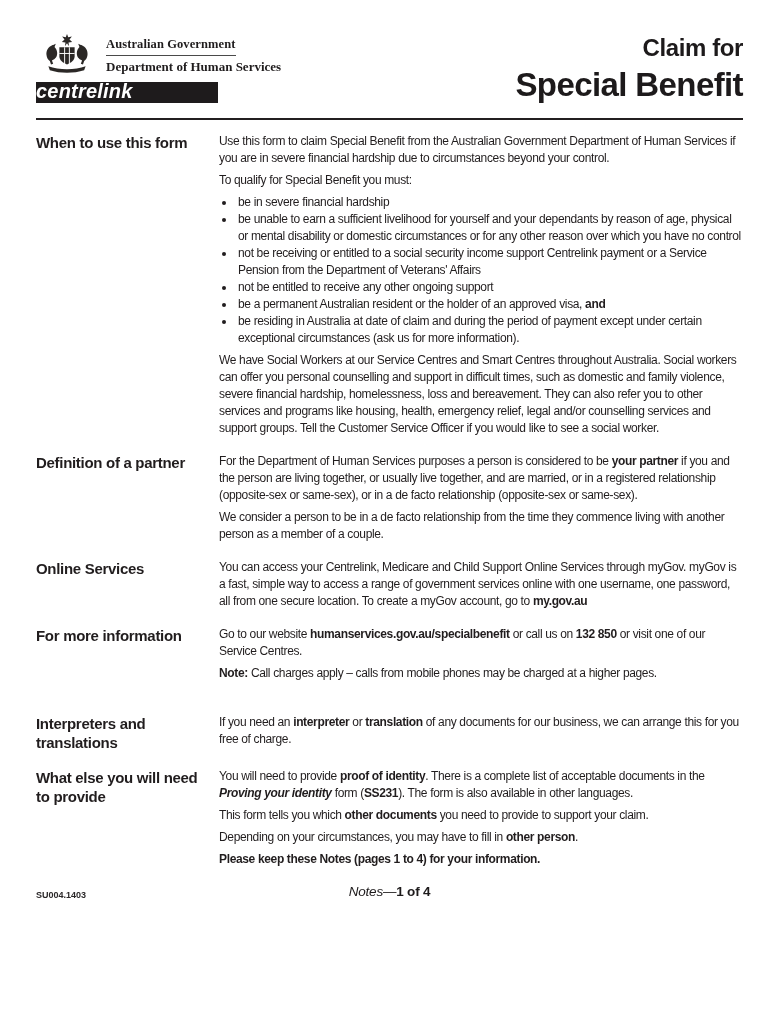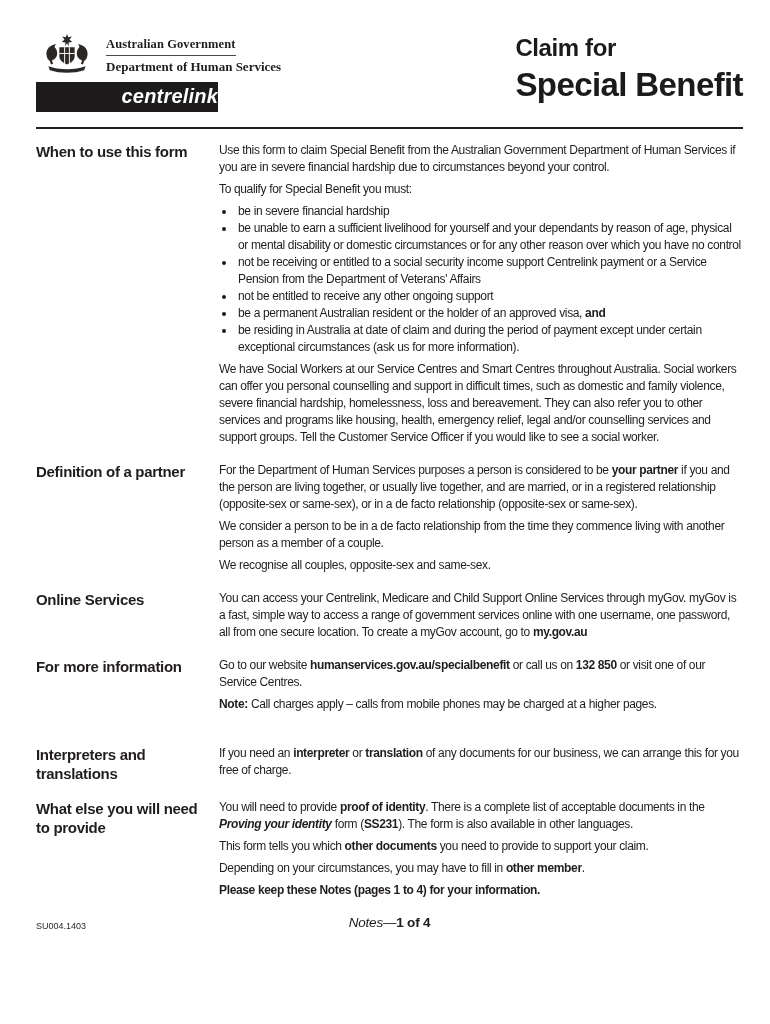--- a/index.html
+++ b/index.html
@@ -20,28 +20,28 @@
   .gov-text{margin-left:8px;margin-top:4px;}
   .gov-line1{
     font-family:"Liberation Serif",serif;font-weight:700;font-size:12.5px;
     letter-spacing:.1px;color:#201d1e;
   }
   .gov-rule{height:1px;background:#4a4a4a;margin:3px 0 3px;width:130px;}
   .gov-line2{
     font-family:"Liberation Serif",serif;font-weight:700;font-size:13px;color:#201d1e;
   }
   .centrelink-box{
-    width:182px;height:30px;background:#1e1b1c;margin-top:7px;
-    display:flex;align-items:center;justify-content:flex-end;
+    width:182px;height:21px;background:#1e1b1c;margin-top:7px;
+    display:flex;align-items:center;justify-content:flex-start;
   }
   .centrelink-box span{
     color:#fff;font-style:italic;font-weight:700;font-size:20px;
     letter-spacing:.2px;padding-bottom:2px;
   }
-  .titles{padding-top:2px;}
+  .titles{text-align:right;padding-top:2px;}
   .title-line1{font-weight:700;font-size:24px;line-height:1.05;letter-spacing:-.4px;}
   .title-line2{font-weight:700;font-size:33px;line-height:1.05;letter-spacing:-.6px;margin-top:8px;}
   .header-rule{height:2px;background:#231f20;margin-top:15px;margin-bottom:13px;}
   
   .section{display:flex;margin-bottom:16px;}
   .section-heading{
     flex:0 0 183px;box-sizing:border-box;padding-right:10px;
     font-weight:700;font-size:15px;line-height:19px;letter-spacing:-.3px;
     color:#211d1e;
   }
@@ -50,21 +50,21 @@
   }
   .section-body p{margin:0 0 5px;}
   .section-body p:last-child{margin-bottom:0;}
   .section-body ul{margin:0 0 5px;padding-left:17px;list-style:disc outside;}
   .section-body li{padding-left:2px;margin:0;}
   .b{font-weight:700;}
   .i{font-style:italic;}
   
   .footer{position:relative;height:20px;margin-top:4px;}
   .form-code{
-    position:absolute;left:0;top:6px;font-size:9px;letter-spacing:0;color:#2a2728;
+    position:absolute;left:0;top:6px;font-size:9px;letter-spacing:0;color:#2a2728;font-weight:bold;
   }
   .page-label{
     position:absolute;left:50%;transform:translateX(-50%);top:0;
     font-size:13.5px;letter-spacing:-.2px;color:#1d1a1b;
   }
 </style>
 </head>
 <body>
 
 <div class="page">
@@ -115,21 +115,20 @@
             <li><span>be residing in Australia at date of claim and during the period of payment except under certain exceptional circumstances (ask us for more information).</span></li>
           </ul>
           <p><span>We have Social Workers at our Service Centres and Smart Centres throughout Australia. Social workers can offer you personal counselling and support in difficult times, such as domestic and family violence, severe financial hardship, homelessness, loss and bereavement. They can also refer you to other services and programs like housing, health, emergency relief, legal and/or counselling services and support groups. Tell the Customer Service Officer if you would like to see a social worker.</span></p>
         </div>
       </div>
       <div class="section">
         <div class="section-heading">Definition of a partner</div>
         <div class="section-body">
           <p><span>For the Department of Human Services purposes a person is considered to be </span><span class="b">your partner</span><span> if you and the person are living together, or usually live together, and are married, or in a registered relationship (opposite-sex or same-sex), or in a de facto relationship (opposite-sex or same-sex).</span></p>
           <p><span>We consider a person to be in a de facto relationship from the time they commence living with another person as a member of a couple.</span></p>
-          <p><span>We recognise all couples, opposite-sex and same-sex.</span></p>
         </div>
       </div>
       <div class="section">
         <div class="section-heading">Online Services</div>
         <div class="section-body">
           <p><span>You can access your Centrelink, Medicare and Child Support Online Services through myGov. myGov is a fast, simple way to access a range of government services online with one username, one password, all from one secure location. To create a myGov account, go to </span><span class="b">my.gov.au</span></p>
         </div>
       </div>
       <div class="section">
         <div class="section-heading">For more information</div>
@@ -144,21 +143,21 @@
         <div class="section-heading">Interpreters and translations</div>
         <div class="section-body">
           <p><span>If you need an </span><span class="b">interpreter</span><span> or </span><span class="b">translation</span><span> of any documents for our business, we can arrange this for you free of charge.</span></p>
         </div>
       </div>
       <div class="section">
         <div class="section-heading">What else you will need to provide</div>
         <div class="section-body">
           <p><span>You will need to provide </span><span class="b">proof of identity</span><span>. There is a complete list of acceptable documents in the </span><span class="b i">Proving your identity</span><span> form (</span><span class="b">SS231</span><span>). The form is also available in other languages.</span></p>
           <p><span>This form tells you which </span><span class="b">other documents</span><span> you need to provide to support your claim.</span></p>
-          <p><span>Depending on your circumstances, you may have to fill in </span><span class="b">other member</span><span>.</span></p>
+          <p><span>Depending on your circumstances, you may have to fill in </span><span class="b">other person</span><span>.</span></p>
           <p><span class="b">Please keep these Notes (pages 1 to 4) for your information.</span></p>
         </div>
       </div>
     </main>
 
   <div class="footer">
     <span class="form-code">SU004.1403</span>
     <span class="page-label"><span class="i">Notes</span><span>—</span><span class="b">1 of 4</span></span>
   </div>
 

